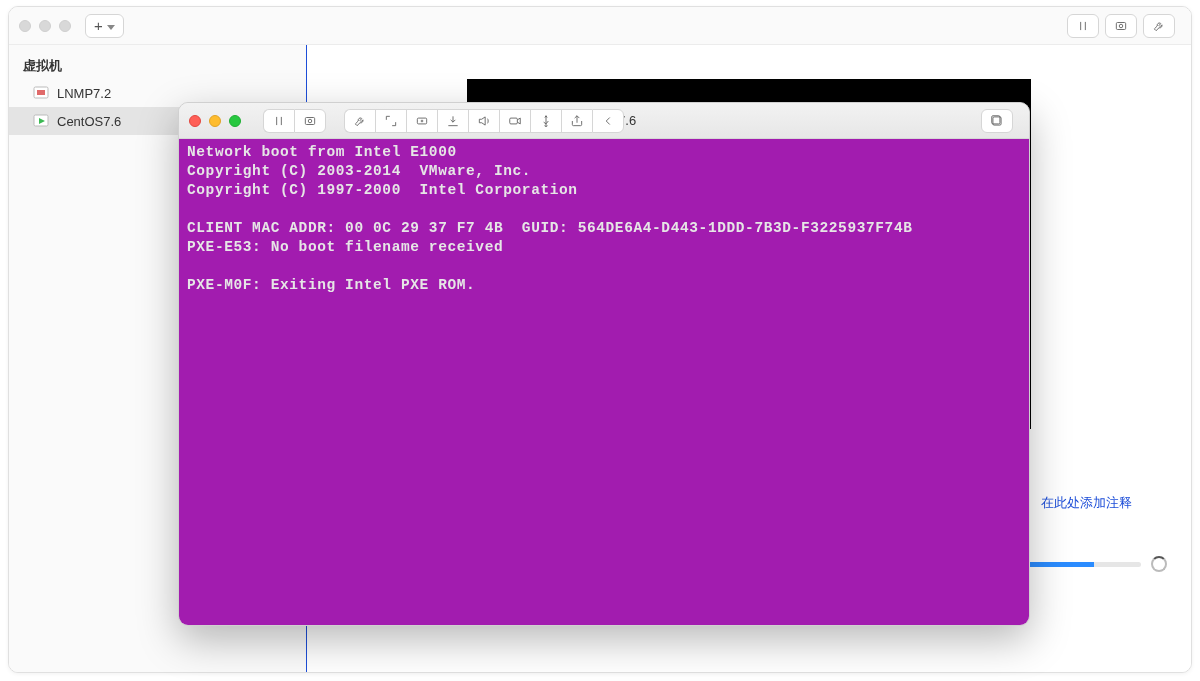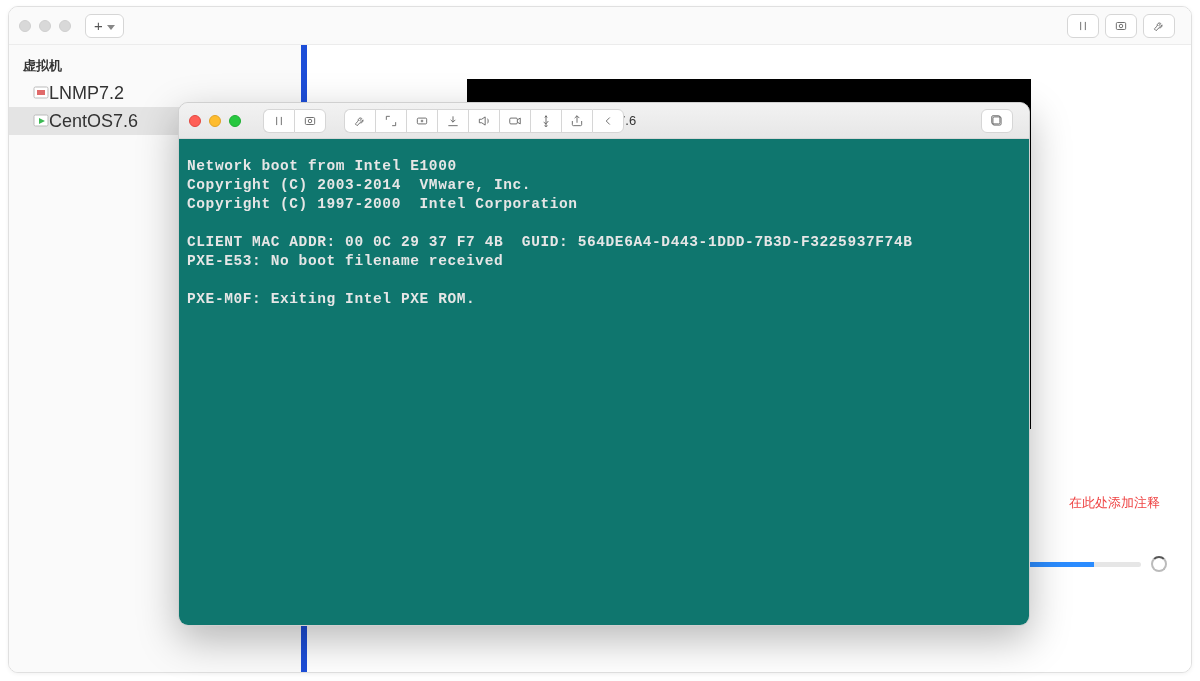--- a/index.html
+++ b/index.html
@@ -40,38 +40,38 @@
   .pill-btn svg { width:14px; height:14px; stroke:#666; fill:none; stroke-width:1.6; }
   .pill-group { display:flex; }
   .pill-group .pill-btn { border-radius:0; margin-right:0; border-right:none; }
   .pill-group .pill-btn:first-child { border-top-left-radius:6px; border-bottom-left-radius:6px; }
   .pill-group .pill-btn:last-child { border-top-right-radius:6px; border-bottom-right-radius:6px; border-right:1px solid #d6d6d6; }
 
   .spacer { flex:1; }
 
   .main-body { flex:1; display:flex; overflow:hidden; }
   .sidebar {
-    width:298px; background:#fafafa; border-right:6px solid #1d4ed8; padding-top:6px;
+    width:298px; background:#fafafa; border-right:1px solid #1d4ed8; padding-top:6px;
   }
   .side-title { font-weight:600; padding:6px 14px 4px; font-size:13px; }
   .side-item {
-    display:flex; align-items:center; height:28px; padding:0 14px 0 24px;
-    font-size:18px; color:#333; cursor:default;
+    display:flex; align-items:center; gap:8px; height:28px; padding:0 14px 0 24px;
+    font-size:13px; color:#333; cursor:default;
   }
   .side-item.selected { background:#e4e4e4; }
   .vm-icon { width:16px; height:16px; display:flex; align-items:center; justify-content:center; }
 
   .content-pane { flex:1; position:relative; background:#fff; }
   .preview-strip {
     position:absolute; left:160px; right:160px; top:34px; height:350px;
     background:#000;
   }
   .notes-bar {
-    position:absolute; right:31px; bottom:160px; width:130px;
-    color:#ef4444; font-size:13px; text-align:right;
+    position:absolute; right:20px; bottom:160px; width:130px;
+    color:#1d4ed8; font-size:13px; text-align:left;
   }
   .progress-row {
     position:absolute; right:24px; bottom:100px; width:160px;
     display:flex; align-items:center; gap:10px;
   }
   .progress-track {
     flex:1; height:5px; background:#e6e6e6; border-radius:3px; overflow:hidden;
   }
   .progress-fill { height:100%; background:#2b8cff; width:65%; }
   .spinner {
@@ -92,21 +92,21 @@
     position:relative;
   }
   .vm-title {
     position:absolute; left:0; right:0; text-align:center; font-size:13px; color:#333; pointer-events:none;
   }
   .vm-left-tools { display:flex; align-items:center; gap:8px; z-index:1;}
   .vm-right-tools { margin-left:auto; display:flex; gap:6px; z-index:1;}
   .vm-tool-row { display:flex; align-items:center; gap:6px; margin-left:10px; }
 
   .vm-console {
-    flex:1; background:#0f766e; color:#e6e6e6; padding:18px 8px;
+    flex:1; background:#a21caf; color:#e6e6e6; padding:4px 8px;
     font-family: "Courier New", Courier, monospace; font-size:14.5px; line-height:19px;
     letter-spacing:0.6px; white-space:pre; overflow:hidden; font-weight:600;
   }
 
   
   .ico { width:15px; height:15px; stroke:#6a6a6a; fill:none; stroke-width:1.6; }
   .plus::before{content:"+"; font-size:15px; color:#555; font-weight:500;}
   .chev::after{content:""; display:inline-block; margin-left:4px; width:0;height:0;border-left:4px solid transparent;border-right:4px solid transparent;border-top:5px solid #888;}
 </style>
 </head>

